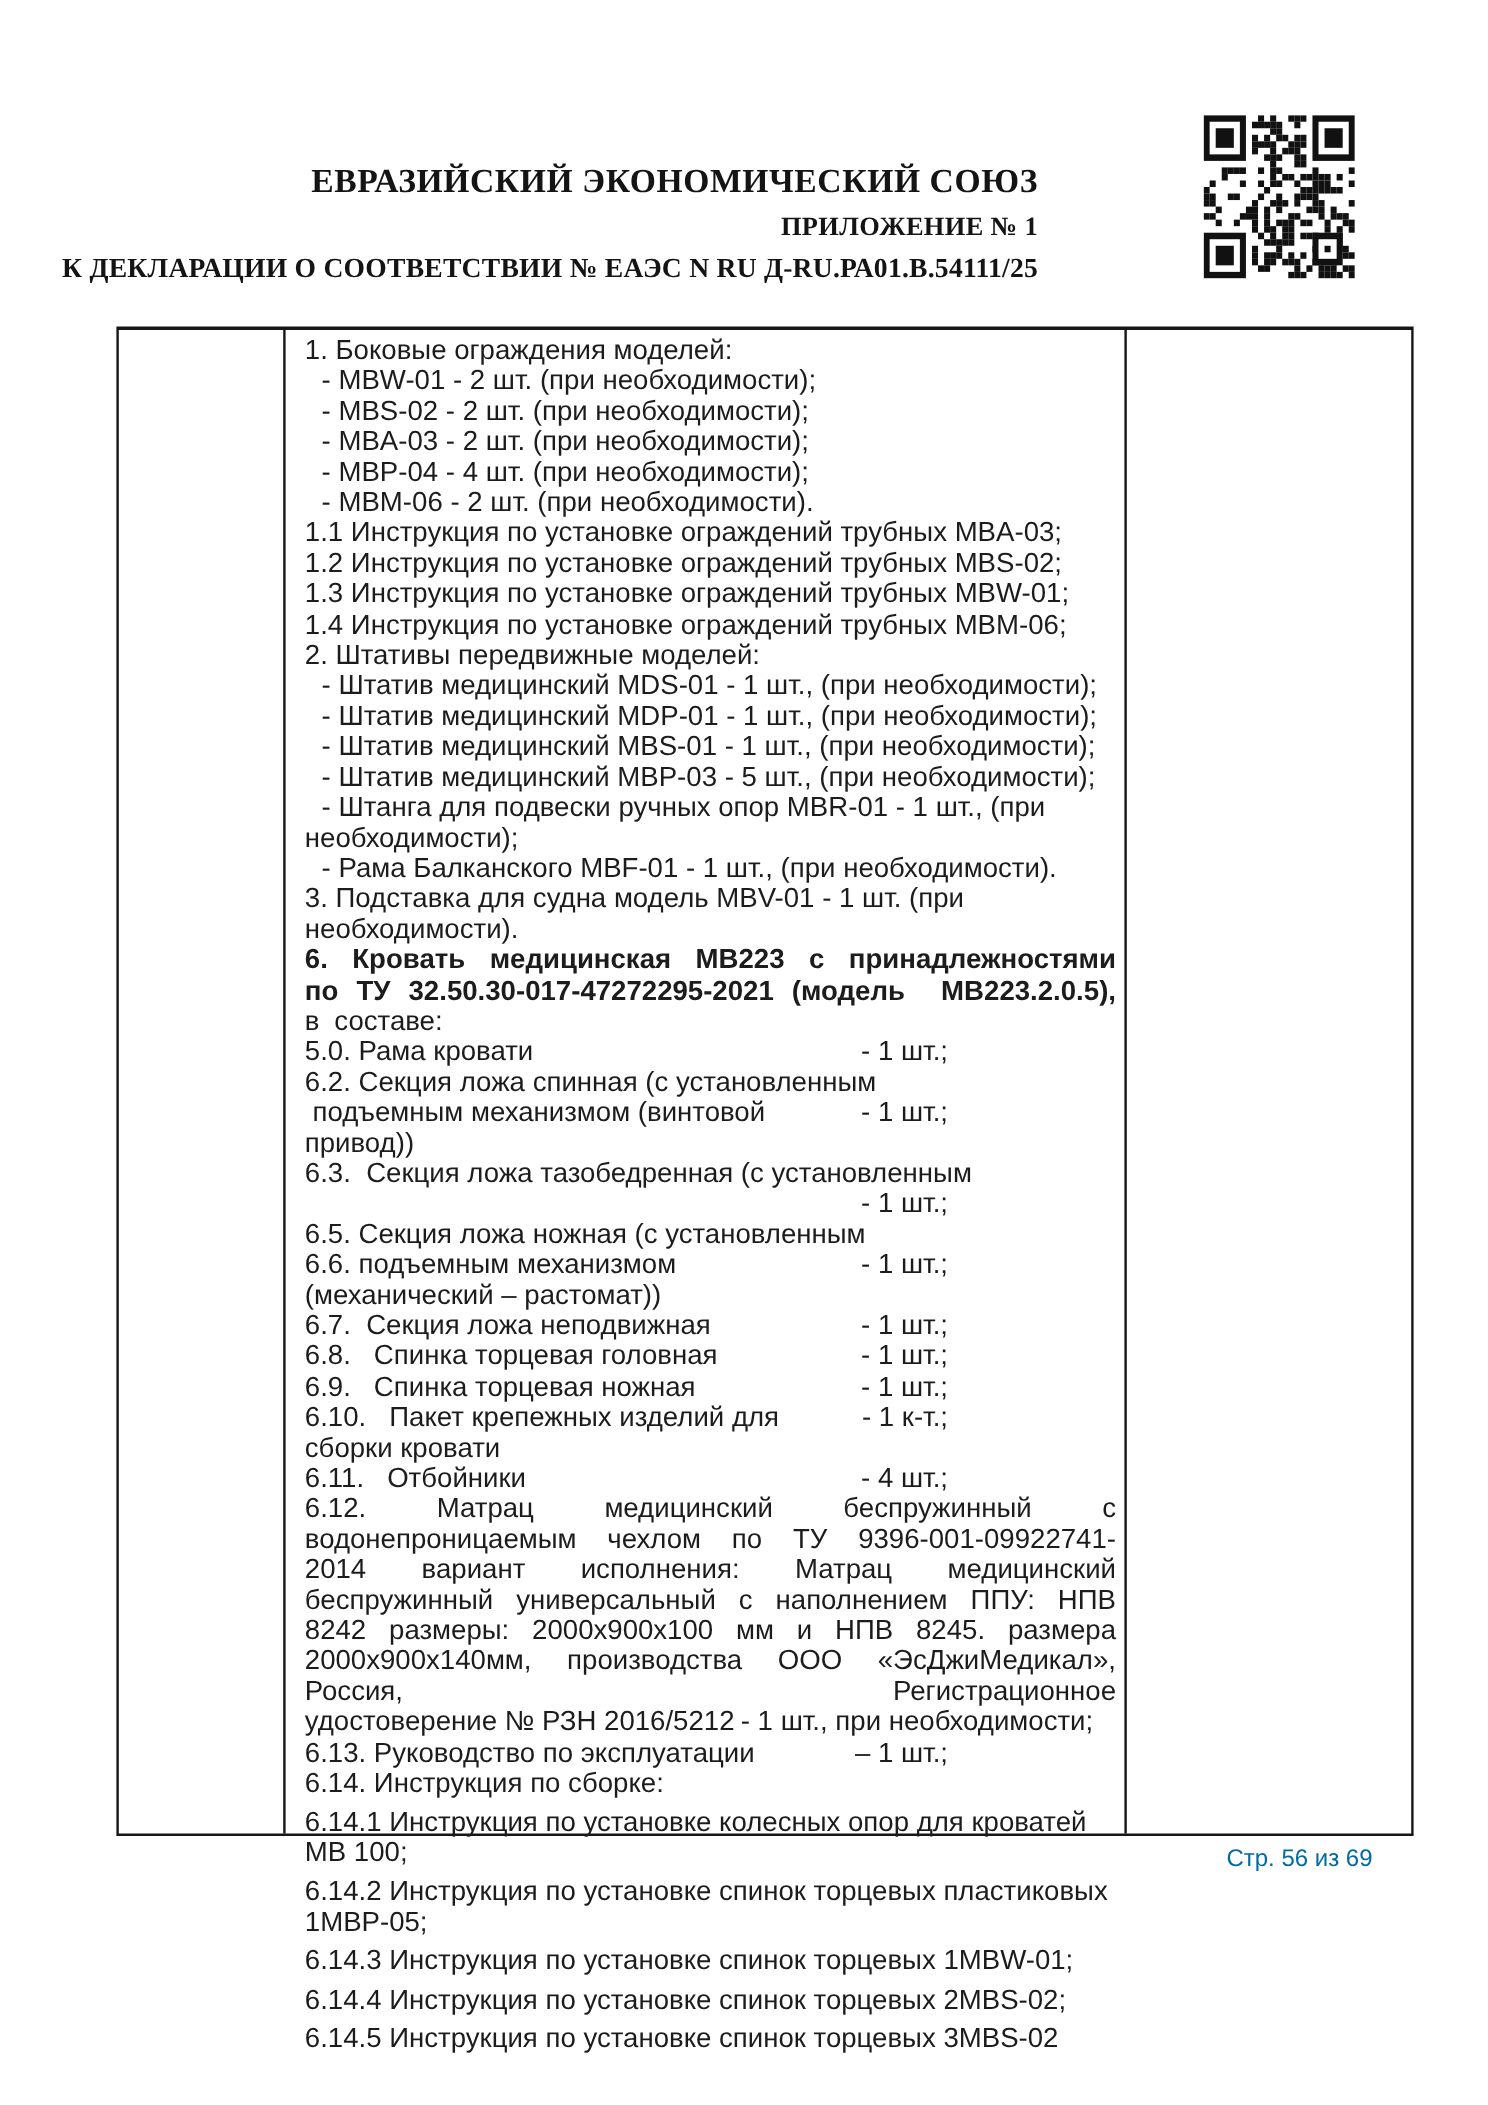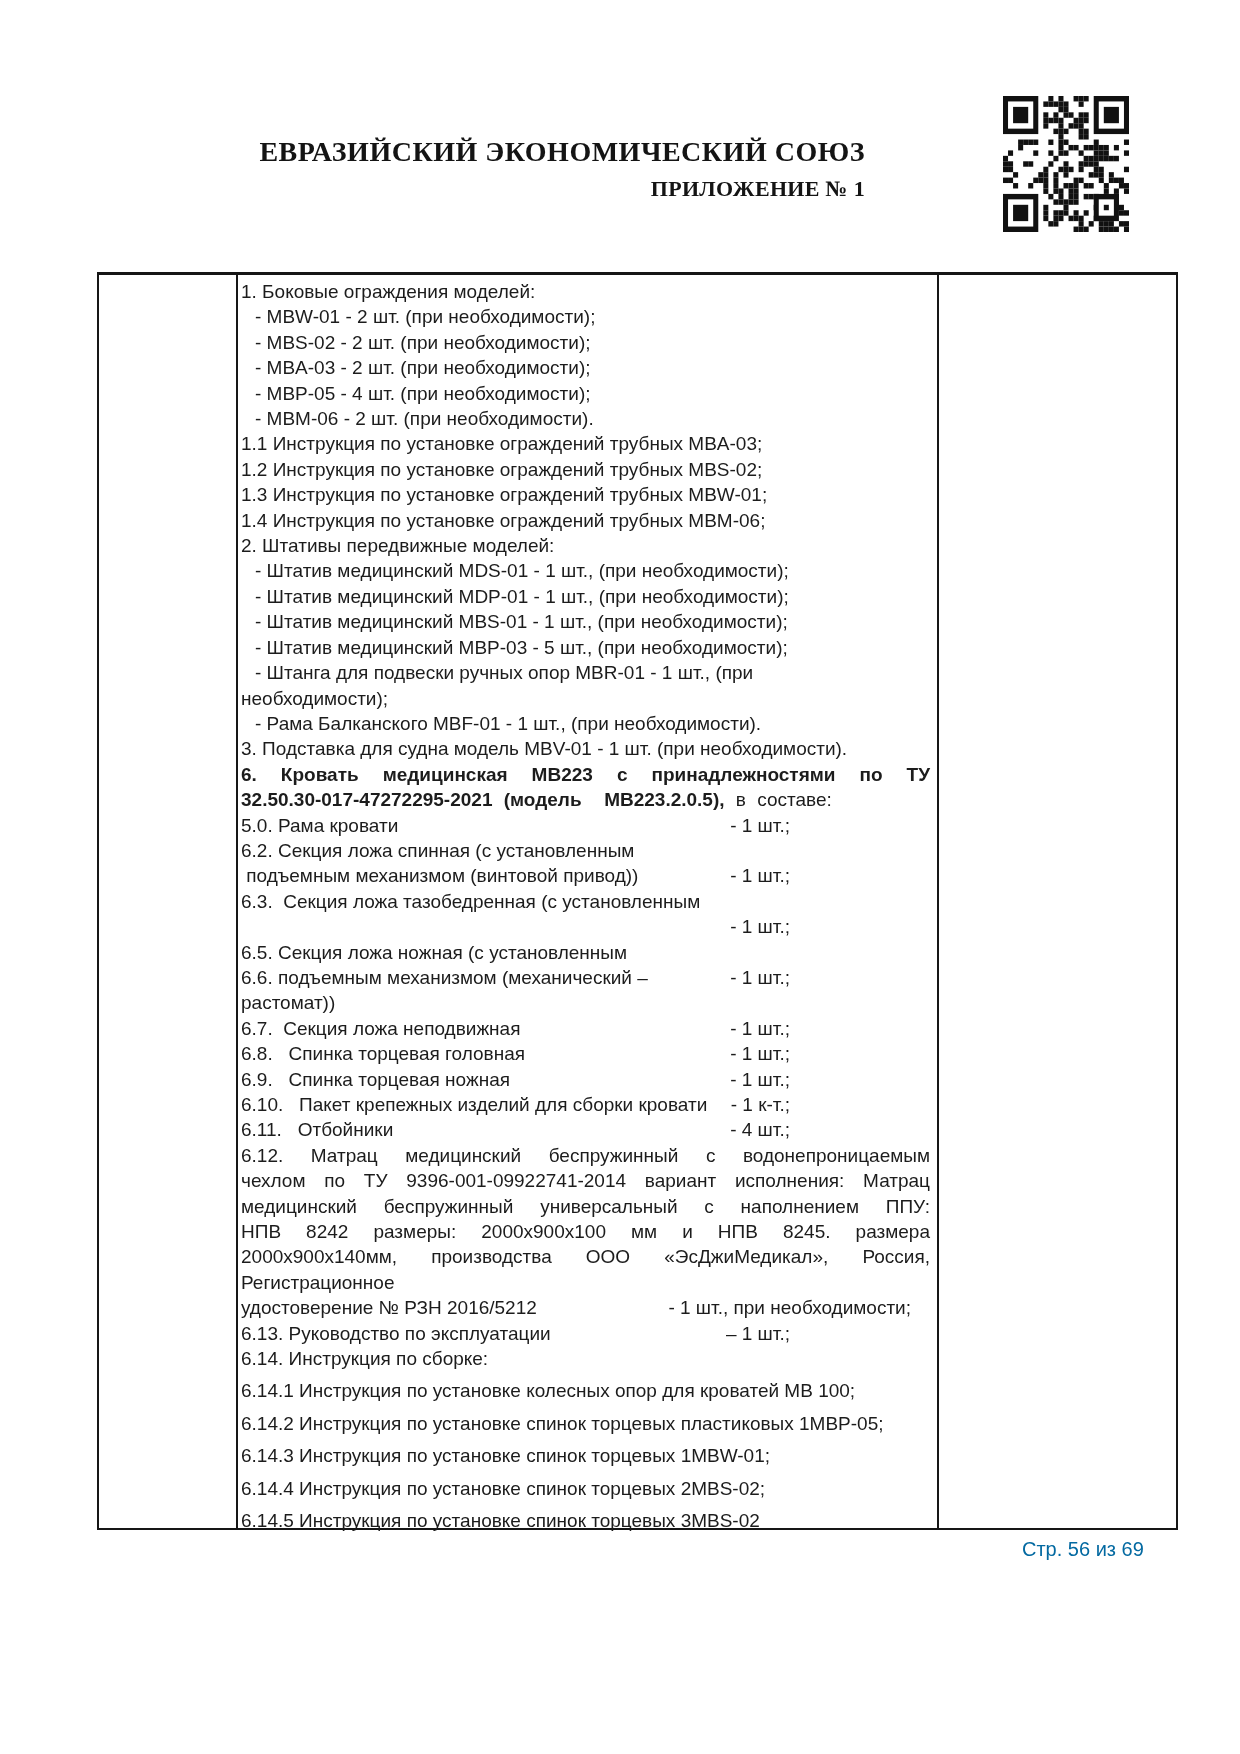--- a/index.html
+++ b/index.html
@@ -29,22 +29,22 @@
     width:1081px;height:1258px;
     display:flex;
     border:2px solid #161616;border-top-width:3px;
     box-sizing:border-box;
     background:#fff;
   }
   .col{box-sizing:border-box;}
   .col-left{width:139px;border-right:2px solid #161616;}
   .col-main{
     width:701px;border-right:2px solid #161616;
-    padding:4px 7px 0 3px;
-    font-size:19px;line-height:25.4px;
+    padding:4px 7px 0 16px;
+    font-size:23px;line-height:25.4px;
   }
   .col-right{flex:1;}
   
   .row{display:flex;white-space:pre-wrap;}
   .row .t{flex:0 1 auto;}
   .row .q{margin-left:auto;margin-right:140px;white-space:nowrap;}
   .row.flush .q{margin-right:19px;}
   .row.ind{padding-left:14px;}
   .row.sp{margin-top:7px;}
   .row.para{display:block;text-align:justify;}
@@ -58,20 +58,21 @@
   }
 </style>
 </head>
 <body>
 
 <div class="page">
 
   <div class="header">
     <div class="h1">ЕВРАЗИЙСКИЙ ЭКОНОМИЧЕСКИЙ СОЮЗ</div>
     <div class="h2">ПРИЛОЖЕНИЕ № 1</div>
+    <div class="h3">К ДЕКЛАРАЦИИ О СООТВЕТСТВИИ № ЕАЭС N RU Д-RU.РА01.В.54111/25</div>
   </div>
 
   <svg class="qr" id="qr" viewBox="0 0 125 125" preserveAspectRatio="none">
       <rect x="0" y="0" width="125" height="125" fill="#ffffff"></rect>
       <rect x="45" y="0" width="5" height="5" fill="#111111"></rect>
       <rect x="55" y="0" width="5" height="5" fill="#111111"></rect>
       <rect x="70" y="0" width="5" height="5" fill="#111111"></rect>
       <rect x="75" y="0" width="5" height="5" fill="#111111"></rect>
       <rect x="80" y="0" width="5" height="5" fill="#111111"></rect>
       <rect x="40" y="5" width="5" height="5" fill="#111111"></rect>
@@ -277,21 +278,21 @@
       <rect x="100" y="100" width="5" height="5" fill="#111111"></rect>
     </svg>
 
   <div class="doc-table">
     <div class="col col-left"></div>
     <div class="col col-main" id="mainCol">
         <div class="row"><span class="t">1. Боковые ограждения моделей:</span></div>
         <div class="row ind"><span class="t">- MBW-01 - 2 шт. (при необходимости);</span></div>
         <div class="row ind"><span class="t">- MBS-02 - 2 шт. (при необходимости);</span></div>
         <div class="row ind"><span class="t">- MBA-03 - 2 шт. (при необходимости);</span></div>
-        <div class="row ind"><span class="t">- MBP-05 - 4 шт. (при необходимости);</span></div>
+        <div class="row ind"><span class="t">- MBP-04 - 4 шт. (при необходимости);</span></div>
         <div class="row ind"><span class="t">- MBM-06 - 2 шт. (при необходимости).</span></div>
         <div class="row"><span class="t">1.1 Инструкция по установке ограждений трубных MBA-03;</span></div>
         <div class="row"><span class="t">1.2 Инструкция по установке ограждений трубных MBS-02;</span></div>
         <div class="row"><span class="t">1.3 Инструкция по установке ограждений трубных MBW-01;</span></div>
         <div class="row"><span class="t">1.4 Инструкция по установке ограждений трубных MBM-06;</span></div>
         <div class="row"><span class="t">2. Штативы передвижные моделей:</span></div>
         <div class="row ind"><span class="t">- Штатив медицинский MDS-01 - 1 шт., (при необходимости);</span></div>
         <div class="row ind"><span class="t">- Штатив медицинский MDP-01 - 1 шт., (при необходимости);</span></div>
         <div class="row ind"><span class="t">- Штатив медицинский MBS-01 - 1 шт., (при необходимости);</span></div>
         <div class="row ind"><span class="t">- Штатив медицинский MBP-03 - 5 шт., (при необходимости);</span></div>

